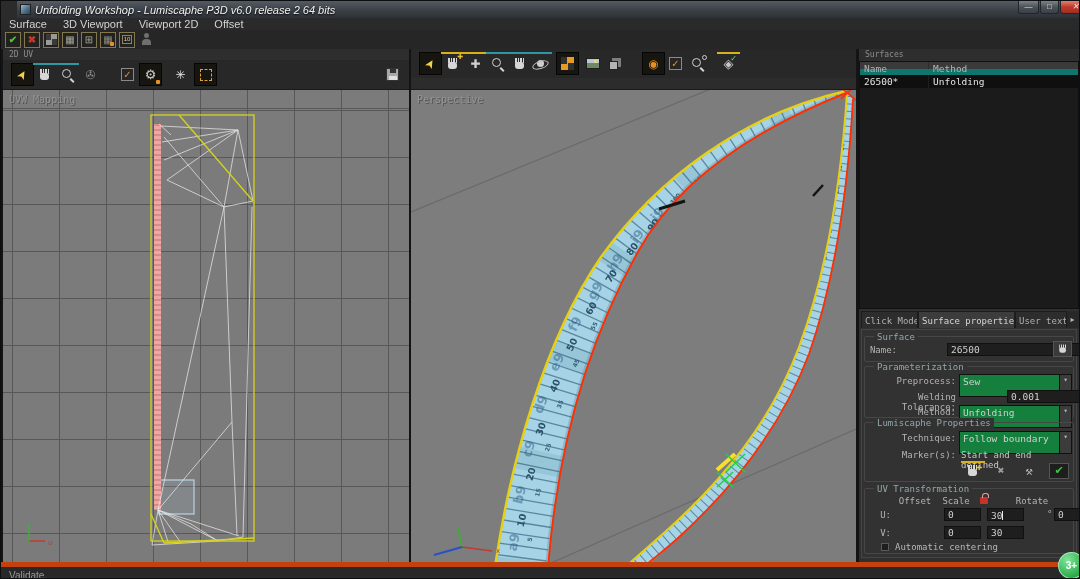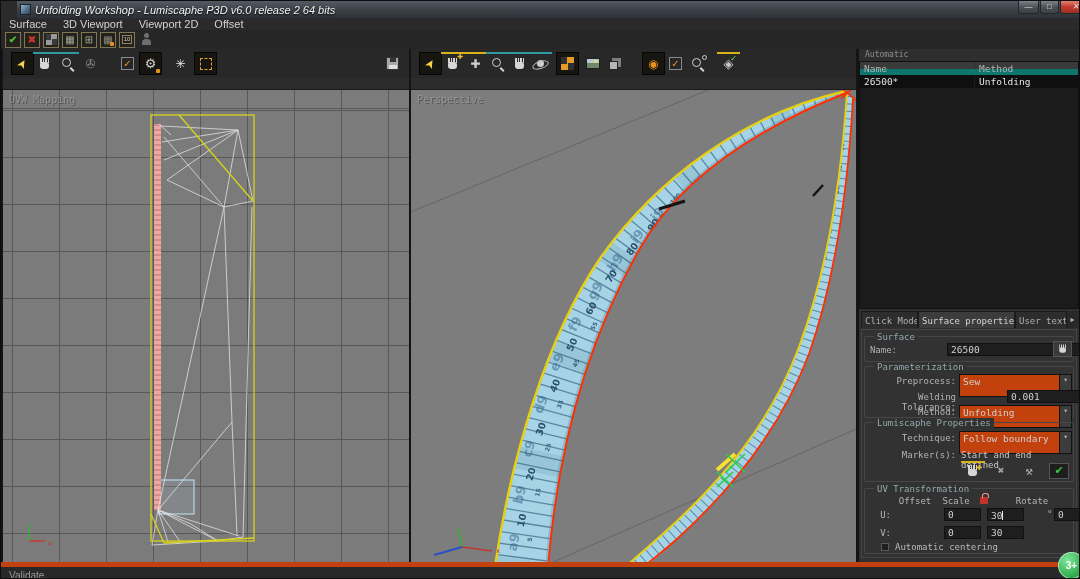--- a/index.html
+++ b/index.html
@@ -75,36 +75,36 @@
   .iperson::after{content:"";position:absolute;left:0.5px;top:6px;width:9px;height:6px;border-radius:4px 4px 0 0;background:#6f6f6f;}
   .gear{font-size:13px;color:#cdcdcd;} .ast{font-size:12px;color:#e4e4e4;}
   .cam{font-size:12px;color:#8f8f8f;} .dmd{font-size:13px;color:#c8c8c8;position:relative;}
   .tgt{font-size:12px;color:#e8901c;}
   
   .rightcol{position:absolute;left:858px;top:0;width:220px;height:513px;background:#303030;}
   .surf-list{position:absolute;left:0;top:12px;width:220px;height:248px;background:#1b1b1b;border:1px solid #101010;
              font:9.5px "DejaVu Sans Mono",monospace;}
   .s-hrow{display:flex;height:13px;background:#3a3a3a;color:#b4b4b4;border-bottom:6px solid #0f766e;}
   .s-row{display:flex;height:13px;background:#0f0f0f;color:#e4e4e4;}
-  .c-name{width:68px;padding:1px 0 0 4px;} .c-method{flex:1;padding:1px 0 0 4px;border-left:1px solid #2e2e2e;margin-left:46px;}
+  .c-name{width:68px;padding:1px 0 0 4px;} .c-method{flex:1;padding:1px 0 0 4px;border-left:1px solid #2e2e2e;}
   .s-row .c-method{border-left:1px solid #1d1d1d;}
   .tabs{position:absolute;left:2px;top:262px;width:218px;height:17px;display:flex;background:#282828;}
   .tab{height:17px;background:#2d2d2d;border:1px solid #1c1c1c;border-bottom:none;color:#b0b0b0;
        font:9px "DejaVu Sans Mono",monospace;padding:4px 18px 0 3px;white-space:nowrap;overflow:hidden;}
   .tab.active{background:#3c3c3c;color:#d6d6d6;}
   .tab-arrow{width:11px;height:17px;color:#b8b8b8;font-size:8px;padding-top:4px;text-align:center;}
   .props{position:absolute;left:2px;top:280px;width:216px;height:229px;border:1px solid #454545;background:#323232;
          font:9px "DejaVu Sans Mono",monospace;color:#b8b8b8;}
   .grp{position:absolute;left:2px;width:210px;border:1px solid #474747;border-radius:2px;}
   .grp-title{position:absolute;left:9px;top:-5px;background:#323232;padding:0 3px;color:#93a8ac;}
   .lbl{position:absolute;text-align:right;color:#b4b4b4;}
   .fld{position:absolute;height:13px;background:#1e1e1e;border:1px solid #111;color:#cfcfcf;
        font:9.5px "DejaVu Sans Mono",monospace;padding:1px 0 0 3px;margin-left:48px;}
   input.fld{padding:0 0 0 3px;outline:none;}
-  .dd{position:absolute;height:23px;background:#c2410c;border:1px solid #111;display:flex;gap:8px;}
+  .dd{position:absolute;height:23px;background:#15803d;border:1px solid #111;display:flex;gap:8px;}
   .dd .val{flex:1;color:#cfcfcf;font:9.5px "DejaVu Sans Mono",monospace;padding:1px 0 0 3px;overflow:hidden;white-space:nowrap;}
   .dd .db{width:12px;background:#3c3c3c;border-left:1px solid #111;color:#c0c0c0;font-size:7px;text-align:center;line-height:11px;}
   .caret{display:inline-block;width:1px;height:9px;background:#e8e8e8;vertical-align:-1px;}
   .mkbtn{position:absolute;width:24px;height:19px;display:flex;align-items:center;justify-content:center;}
   .vbtn{position:absolute;width:20px;height:16px;border:1px solid #555;background:#1e1e1e;color:#3ec43e;
         font:bold 11px/14px "DejaVu Sans",sans-serif;text-align:center;}
   .ilock{position:relative;width:8px;height:7px;background:#c5332a;border-radius:1px;display:inline-block;margin-left:3px;}
   .ilock::before{content:"";position:absolute;left:1.5px;top:-4px;width:5px;height:4px;border:1.2px solid #e89a94;border-bottom:none;border-radius:3px 3px 0 0;}
   .cb{position:absolute;width:8px;height:8px;background:#1e1e1e;border:1px solid #5a5a5a;}
   .statusbar{position:absolute;left:0;top:561px;width:100%;height:18px;background:#282828;border-top:5px solid #c2410c;
@@ -164,20 +164,21 @@
         <span class="ten">10</span>
       </div>
     <div class="mbtn noborder">
         <span class="iperson"></span>
       </div>
   </div>
 
   <div class="content">
 
     <div class="panel" style="left:2px;width:406px;">
+      <div class="p-head">2D UV</div>
       <div class="p-tb">
         <div class="ti pressed" style="left:8px;">
             <span class="cursorg">➤</span>
           </div>
         <div class="ti ol-t" style="left:30px;">
             <span class="ihand"></span>
           </div>
         <div class="ti ol-t" style="left:53px;">
             <span class="imag"></span>
           </div>
@@ -413,21 +414,21 @@
             <line x1="461" y1="545" x2="491" y2="549" stroke="#c23a30" stroke-width="1.6"></line>
             <line x1="461" y1="545" x2="457" y2="526" stroke="#3ab03a" stroke-width="1.6"></line>
             <line x1="461" y1="545" x2="433" y2="553" stroke="#2a50c8" stroke-width="2"></line>
             <text x="495" y="551" class="axis-t" fill="#c23a30">x</text>
           </g>
         </svg>
       </div>
     </div>
 
     <div class="rightcol">
-      <div class="p-head">Automatic</div>
+      <div class="p-head">Surfaces</div>
       <div class="surf-list">
         <div class="s-hrow">
           <div class="c-name">Name</div>
           <div class="c-method">Method</div>
         </div>
         <div class="s-row">
           <div class="c-name">26500*</div>
           <div class="c-method">Unfolding</div>
         </div>
       </div>

